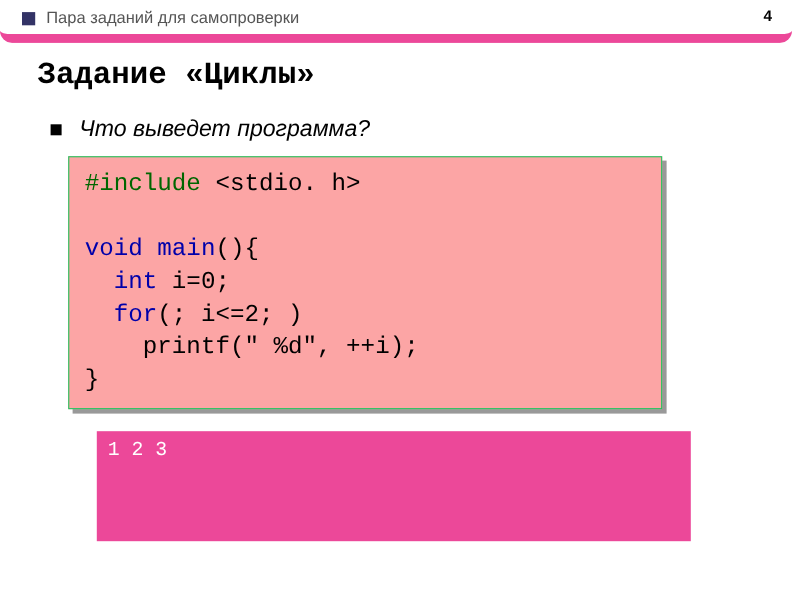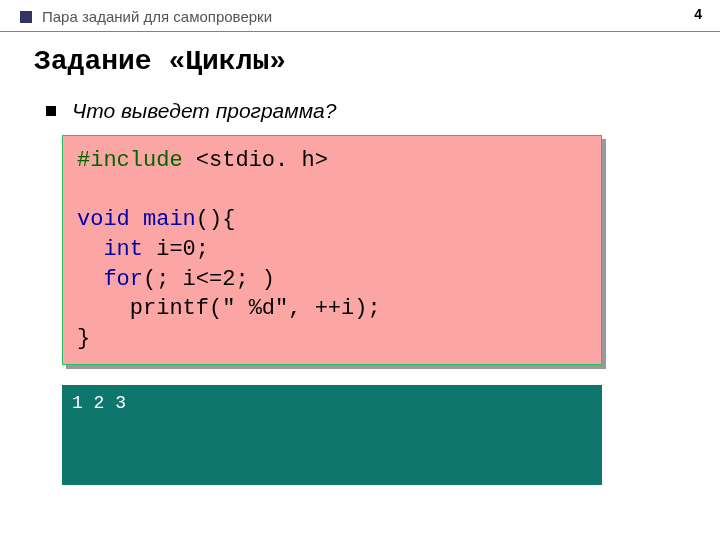--- a/index.html
+++ b/index.html
@@ -8,21 +8,22 @@
     height: 540px;
     background: #ffffff;
     font-family: Arial, sans-serif;
     position: relative;
     overflow: hidden;
   }
   .header {
     display: flex;
     align-items: center;
     padding: 8px 0 6px 20px;
-    border-bottom: 1px solid #ec4899;
+    border-bottom: 8px solid #ec4899;
+    border-radius: 11px;
   }
   .header-bullet {
     width: 12px;
     height: 12px;
     background: #333366;
     margin-right: 10px;
     flex-shrink: 0;
   }
   .header-text {
     font-size: 15px;
@@ -84,24 +85,24 @@
   .code-box pre {
     font-family: "Courier New", monospace;
     font-size: 22px;
     line-height: 1.35;
     white-space: pre;
     color: #000;
   }
   .kw { color: #0000aa; }
   .pp { color: #006600; }
   .output-box {
-    margin: 20px 0 0 62px;
+    margin: 20px 0 0 88px;
     width: 540px;
     height: 100px;
-    background: #0f766e;
+    background: #ec4899;
     padding: 8px 10px;
   }
   .output-box pre {
     font-family: "Courier New", monospace;
     font-size: 18px;
     color: #fff;
     white-space: pre;
   }
 </style>
 </head>

